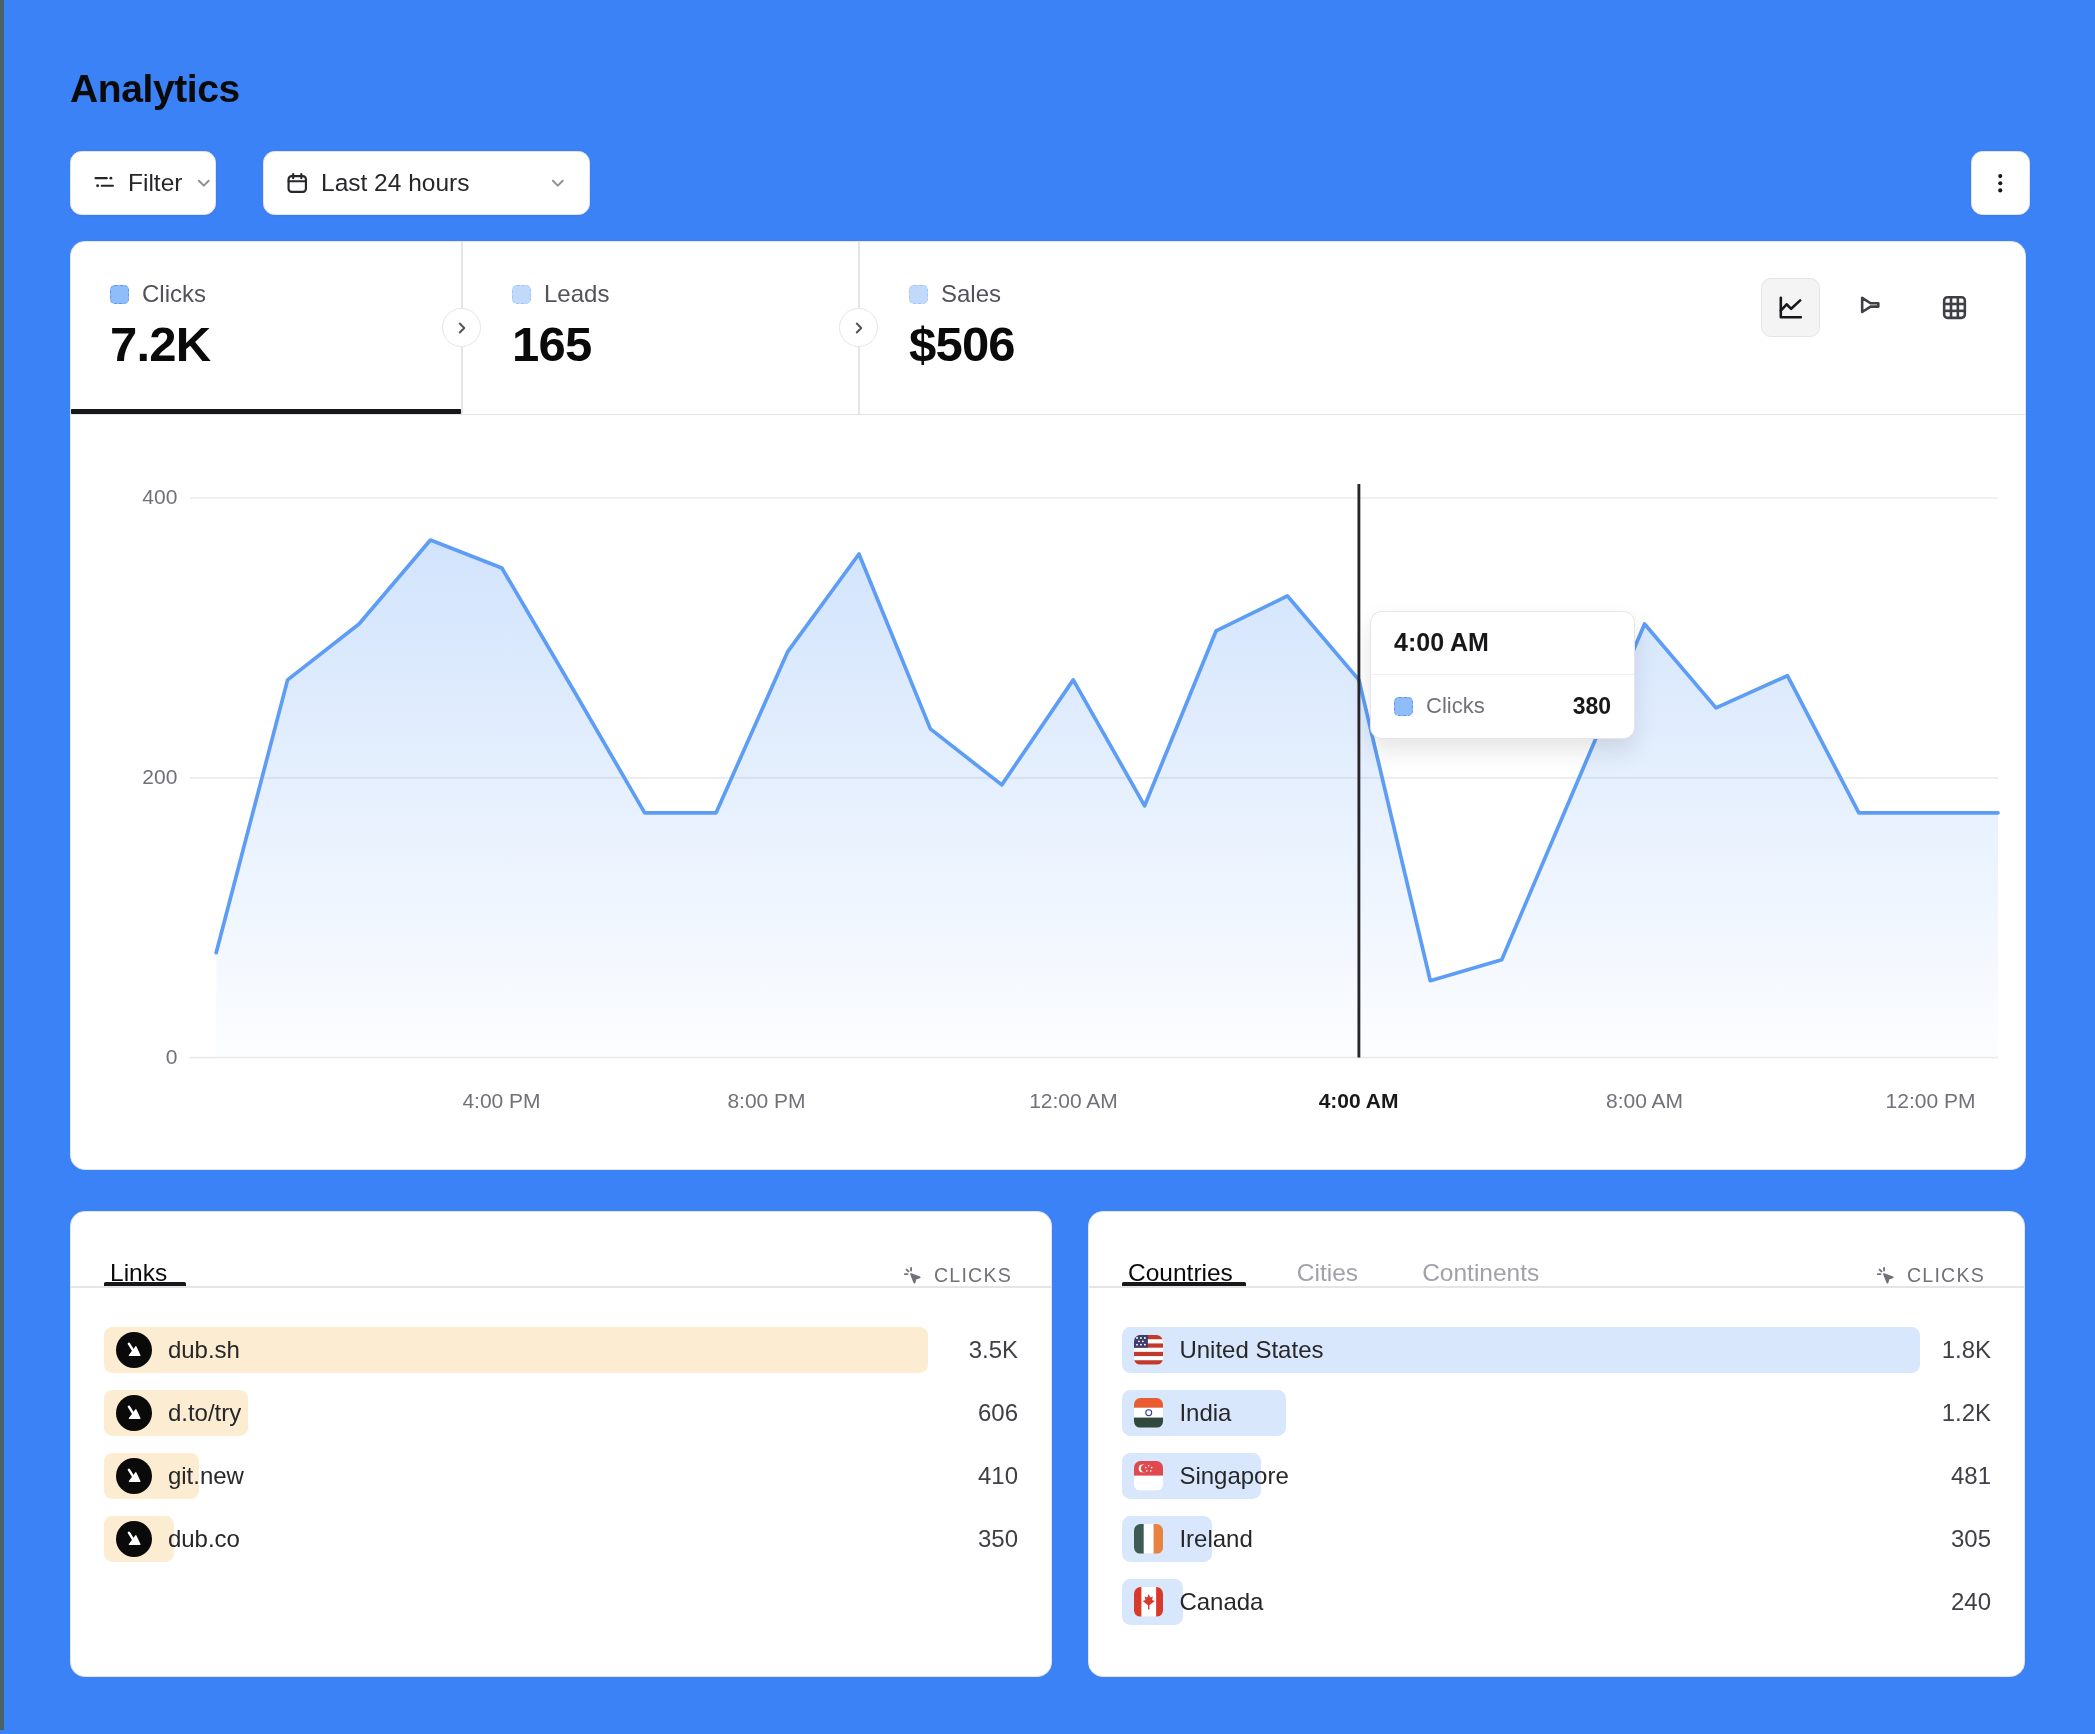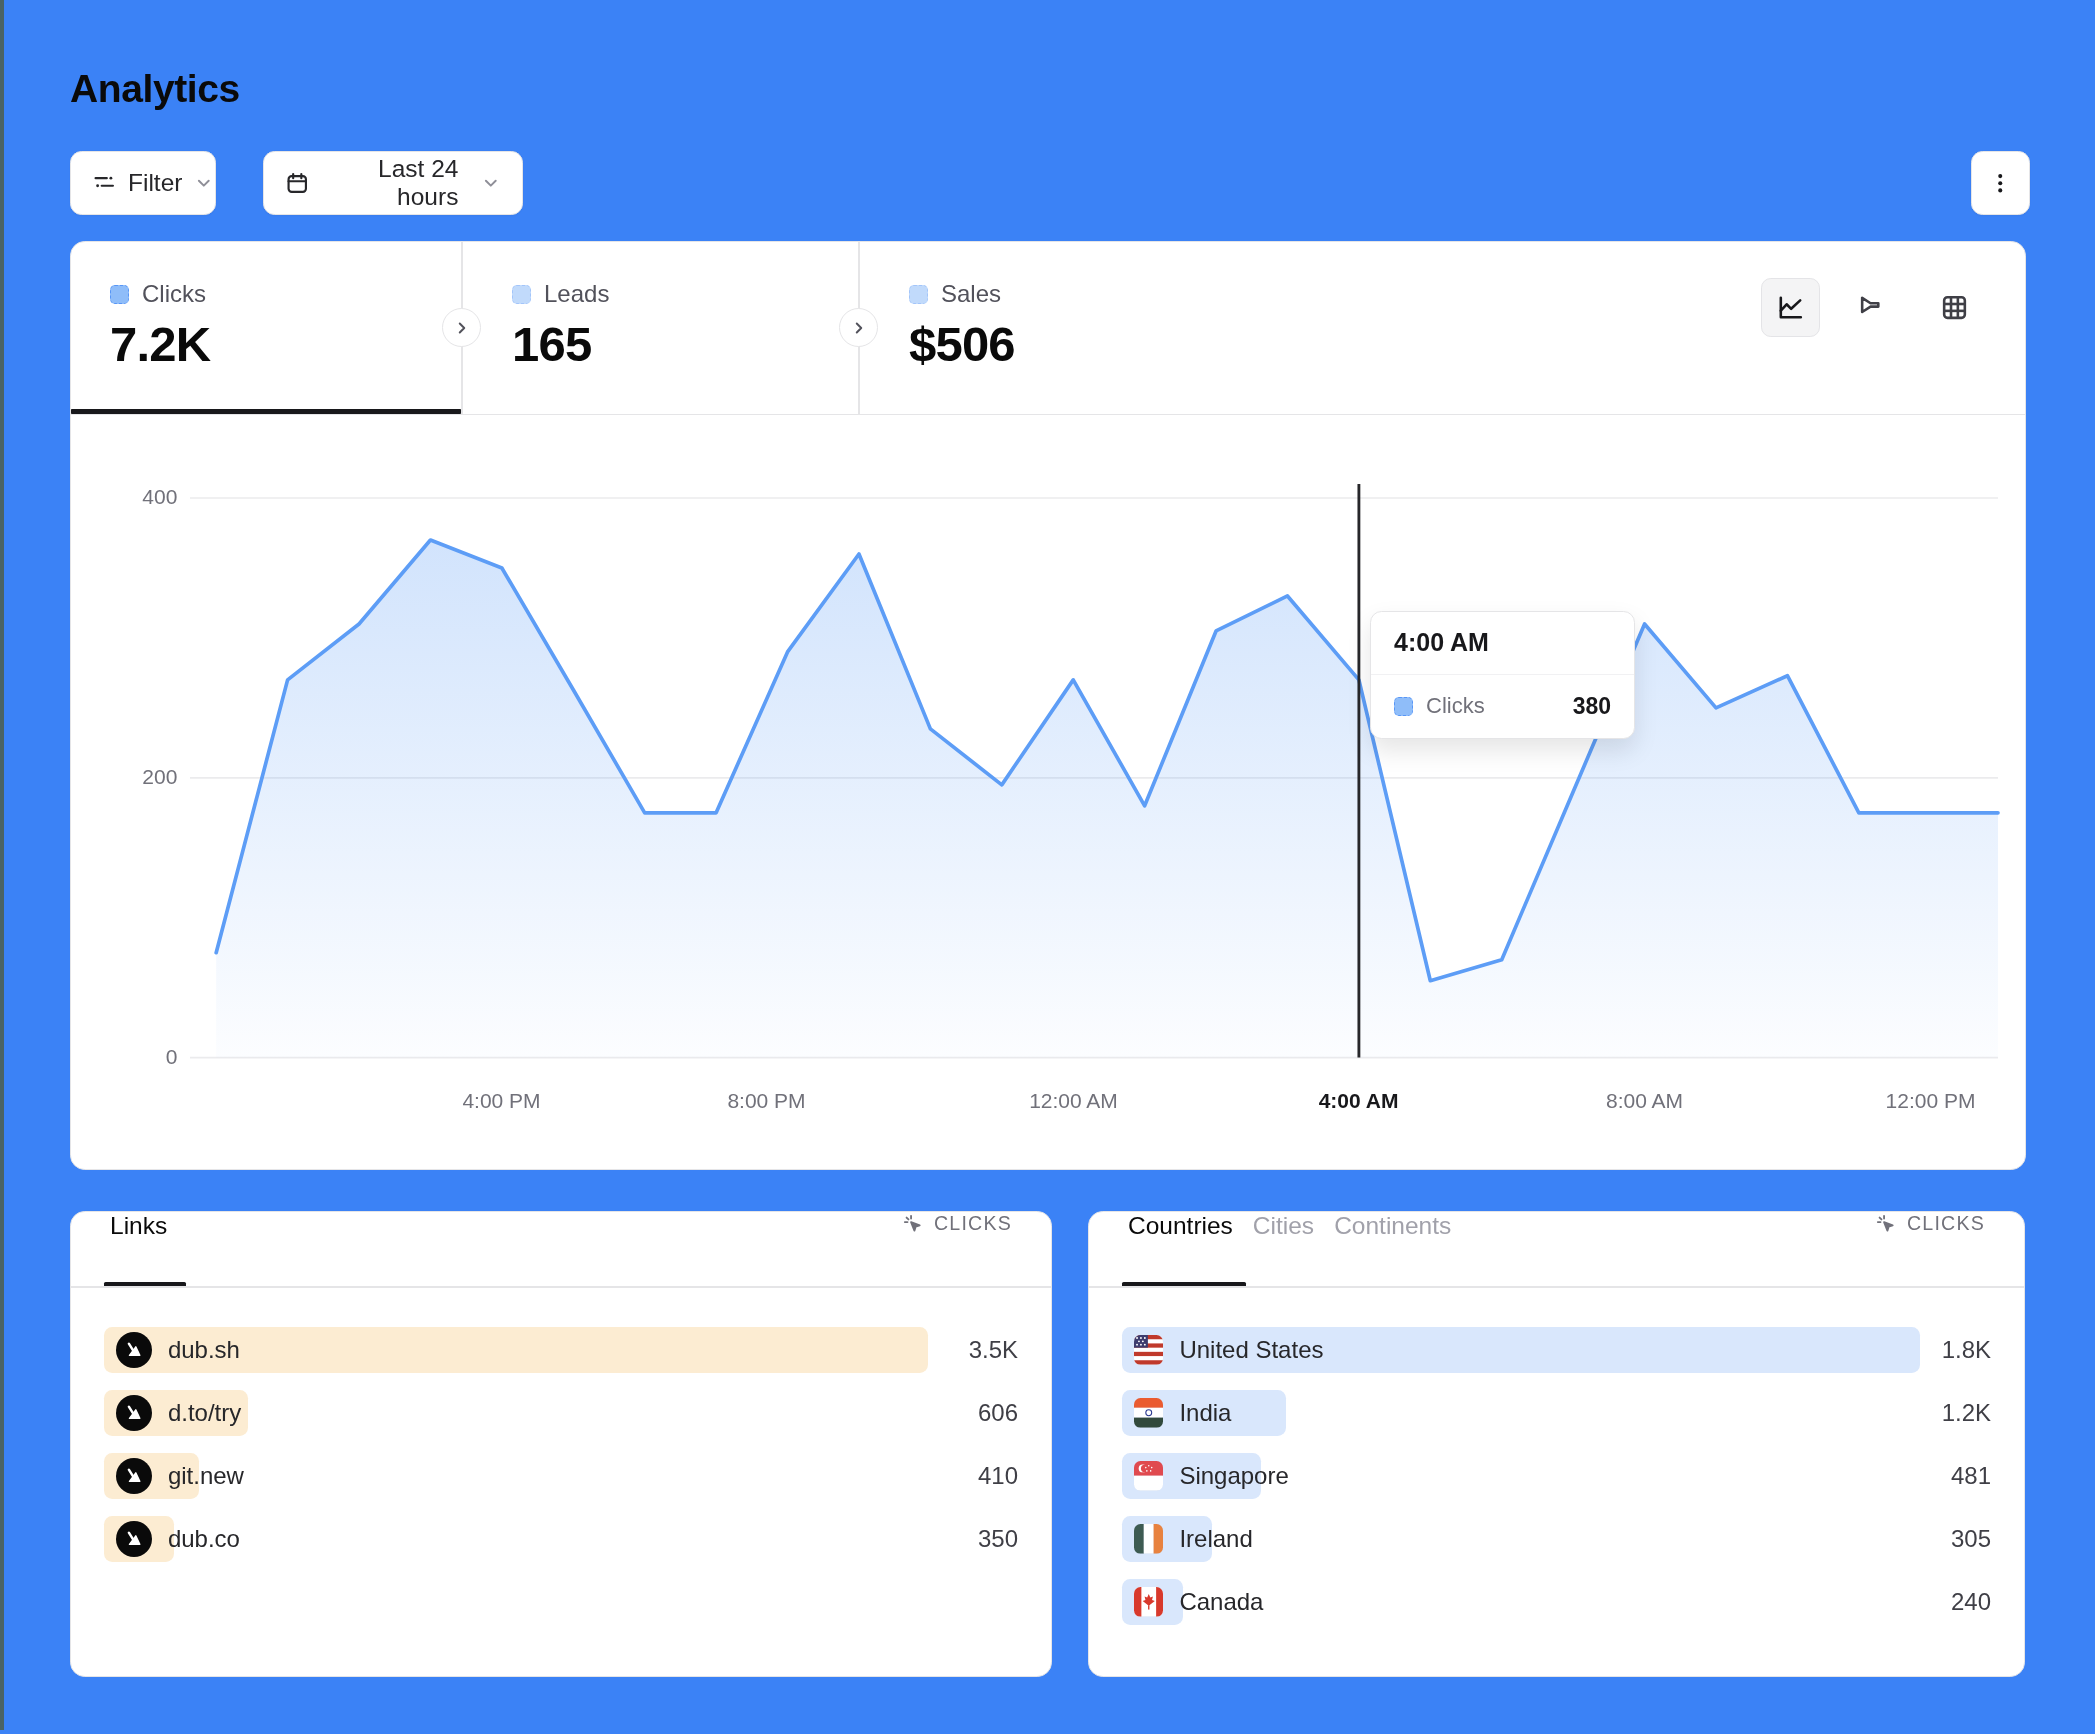--- a/index.html
+++ b/index.html
@@ -21,21 +21,21 @@
   .bottom-line{position:absolute;left:0;top:1730px;width:930px;height:4.9px;background:var(--bottom-line);}
 
   .page-title{position:absolute;left:70px;top:67px;font-size:39px;font-weight:800;letter-spacing:-0.4px;color:#0a0a0a;}
 
   
   .btn{position:absolute;top:151px;height:64px;background:#fff;border:1.6px solid var(--border);border-radius:11.5px;
        display:flex;align-items:center;gap:11.5px;padding:0 21px;font-size:24.5px;font-weight:500;color:#27272a;
        box-shadow:0 0.8px 1.6px rgba(0,0,0,.04);}
   .btn svg{flex:0 0 auto;}
   .btn-filter{left:70px;width:146px;}
-  .btn-date{left:263px;width:260px;justify-content:flex-start;text-align:right;}
+  .btn-date{left:263px;width:327px;justify-content:flex-start;text-align:right;}
   .btn-date .spacer{flex:1;}
   .btn-kebab{left:1971px;width:59px;justify-content:center;padding:0;}
   .chev{color:#8f8f98;}
 
   
   .card{position:absolute;background:#fff;border:1.6px solid var(--border);border-radius:14.7px;}
   .chart-card{left:70px;top:241px;width:1956px;height:929px;}
   .tabs-row{position:absolute;left:0;top:0;width:100%;height:173px;border-bottom:1.6px solid var(--border);border-radius:14.7px 14.7px 0 0;}
   .tab-divider{position:absolute;top:0;width:1.6px;height:172px;background:var(--border);}
   .metric-tab{position:absolute;top:0;height:172px;padding-top:38px;cursor:pointer;}
@@ -60,21 +60,21 @@
   .tooltip{position:absolute;left:1299px;top:369px;width:265px;background:#fff;border:1.6px solid var(--border);
            border-radius:11.5px;box-shadow:0 11.5px 24.5px rgba(0,0,0,.10);overflow:hidden;}
   .tooltip-head{padding:16.4px 23px;font-size:25px;font-weight:600;color:#18181b;border-bottom:1.6px solid #f1f1f3;}
   .tooltip-row{display:flex;align-items:center;gap:13px;padding:18px 23px;}
   .tooltip-row .t-label{font-size:22px;color:var(--text-3);}
   .tooltip-row .t-value{margin-left:auto;font-size:23px;font-weight:700;color:#18181b;}
 
   
   .links-card{left:70px;top:1211px;width:982px;height:466px;}
   .geo-card{left:1088px;top:1211px;width:937px;height:466px;}
-  .card-head{position:absolute;left:0;top:0;width:100%;height:75px;display:flex;align-items:flex-start;padding:0 39px;gap:20px;}
+  .card-head{position:absolute;left:0;top:0;width:100%;height:75px;display:flex;align-items:flex-end;padding:0 39px;gap:64px;}
   .card-head-divider{position:absolute;left:0;top:74px;width:100%;height:1.6px;background:var(--border);}
   .head-tab{font-size:24.5px;font-weight:500;color:#0a0a0a;cursor:pointer;}
   .head-tab.inactive{color:#a1a1aa;font-weight:400;}
   .head-underline{position:absolute;top:70px;height:5.7px;background:#18181b;border-radius:1.6px;}
   .metric-col{margin-left:auto;display:flex;align-items:center;gap:9.8px;font-size:19.6px;font-weight:500;
               letter-spacing:1.2px;color:var(--text-3);}
   .list-rows{position:absolute;left:33px;top:115px;right:33px;}
   .list-row{position:relative;height:46px;margin-bottom:17px;cursor:pointer;}
   .row-bar{position:absolute;left:0;top:0;height:46px;border-radius:8.2px;}
   .row-bar.orange{background:var(--bar-orange);}

